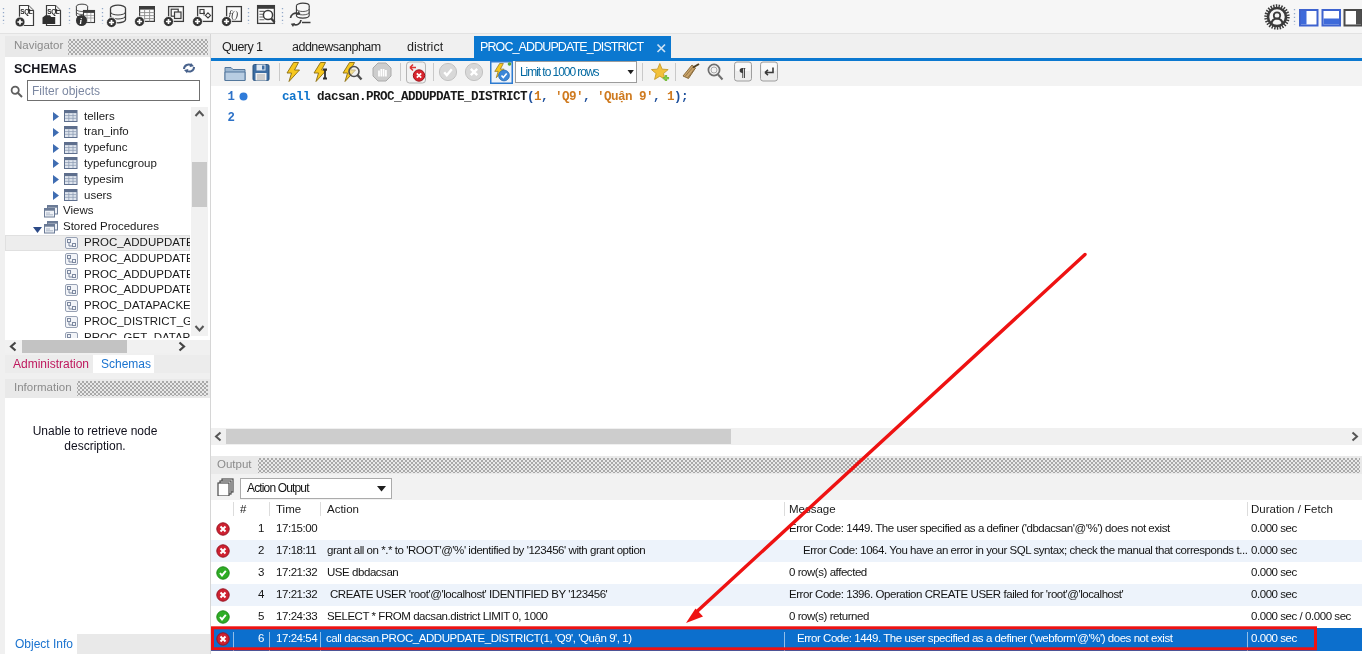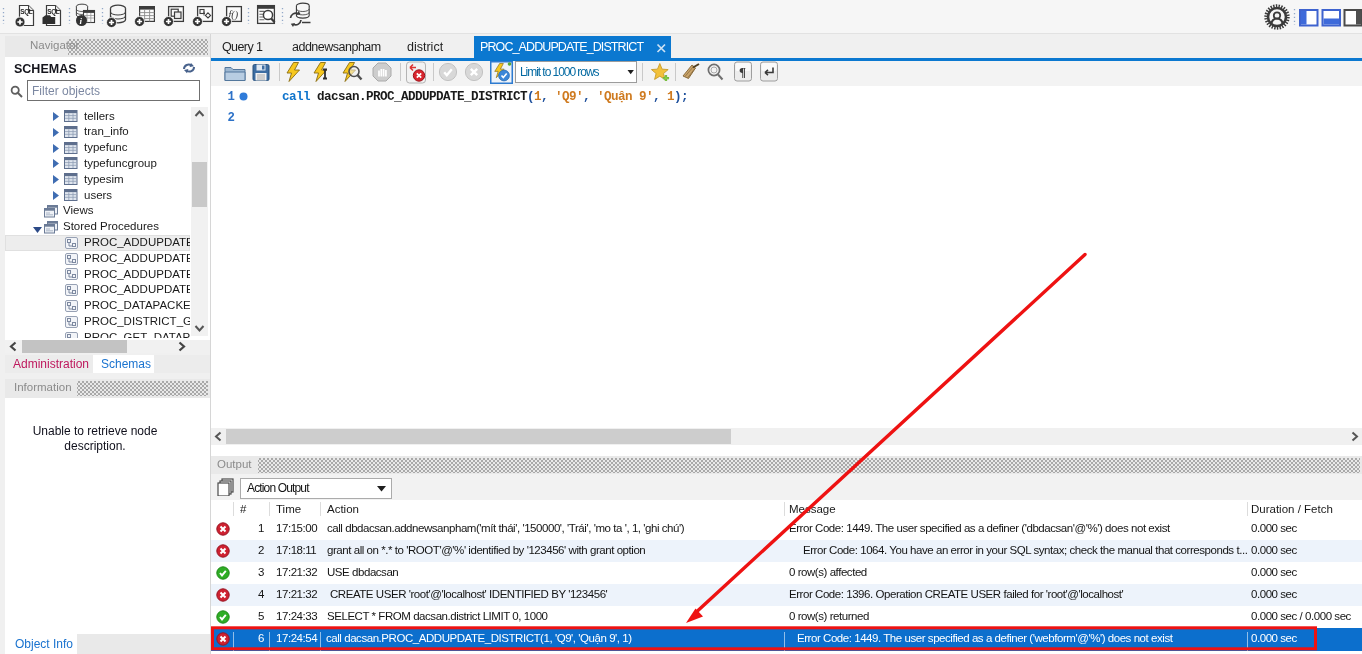--- a/index.html
+++ b/index.html
@@ -123,21 +123,21 @@
     </g>
  <g transform="translate(1343.5,9)">
       <rect x="1" y="1" width="17.5" height="15.5" fill="#fff" stroke="#4a4a4a" stroke-width="2"></rect>
       <rect x="12.5" y="2" width="5" height="13.5" fill="#4f4f4f"></rect>
     </g>
 </svg>
 
 <div class="abs" style="left:0;top:34px;width:210px;height:620px;background:#f0f0f0;"></div>
 <div class="abs hdr" style="left:5px;top:36px;width:205px;height:21px;"></div>
 <div class="abs dots" style="left:68px;top:39px;width:140px;height:16px;"></div>
-<div class="abs" style="left:14px;top:39px;font-size:11.5px;color:#8b8b8b;margin-left:16px;">Navigator</div>
+<div class="abs" style="left:14px;top:39px;font-size:11.5px;color:#8b8b8b;">Navigator</div>
 <div class="abs" style="left:5px;top:57px;width:205px;height:283px;background:#fff;"></div>
 <div class="abs" style="left:14px;top:62px;width:160px;height:14px;font-size:12.5px;font-weight:bold;color:#16161d;">SCHEMAS</div>
 <svg class="abs" style="left:182px;top:62px;" width="14" height="12">
     <path d="M2,7 a4.5,4.5 0 0 1 7.5,-3.2" fill="none" stroke="#48628c" stroke-width="2"></path>
     <path d="M9,1 l3,3.2 -4.4,0.9 z" fill="#48628c"></path>
     <path d="M12,5 a4.5,4.5 0 0 1 -7.5,3.4" fill="none" stroke="#48628c" stroke-width="2"></path>
     <path d="M5,11.2 l-3,-3.2 4.4,-0.9 z" fill="#48628c"></path>
   </svg>
 <svg class="abs" style="left:10px;top:85px;" width="14" height="14">
     <circle cx="5.2" cy="5.2" r="3.6" fill="none" stroke="#5f5f5f" stroke-width="1.8"></circle>
@@ -451,21 +451,20 @@
         <path d="M-3,0 l2,2.4 3.8,-4.6" fill="none" stroke="#fff" stroke-width="1.9"></path>
       </g>
 </defs>
   </svg>
 <div class="orow" style="top:518px;">
  <svg style="position:absolute;left:4px;top:3px;" width="16" height="16">
       <use href="#oerr" x="8" y="8"></use>
     </svg>
  <div class="num" style="left:13px;">1</div>
     <div style="left:65px;">17:15:00</div>
- <div style="left:116px;">call dbdacsan.addnewsanpham('mít thái', '150000', 'Trái', 'mo ta ', 1, 'ghi chú')</div>
  <div style="left:578px;">Error Code: 1449. The user specified as a definer ('dbdacsan'@'%') does not exist</div>
  <div style="left:1040px;">0.000 sec</div>
 </div>
 <div class="orow alt" style="top:540px;">
  <svg style="position:absolute;left:4px;top:3px;" width="16" height="16">
       <use href="#oerr" x="8" y="8"></use>
     </svg>
  <div class="num" style="left:13px;">2</div>
     <div style="left:65px;">17:18:11</div>
  <div style="left:116px;">grant all on *.* to 'ROOT'@'%' identified by '123456' with grant option</div>

